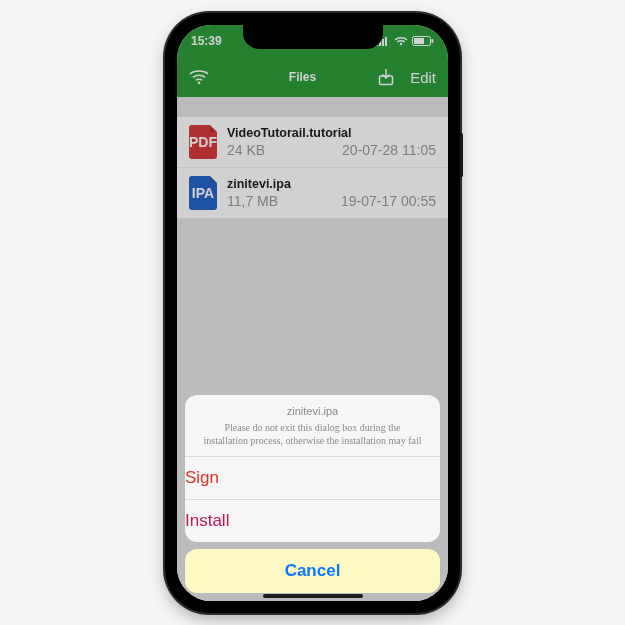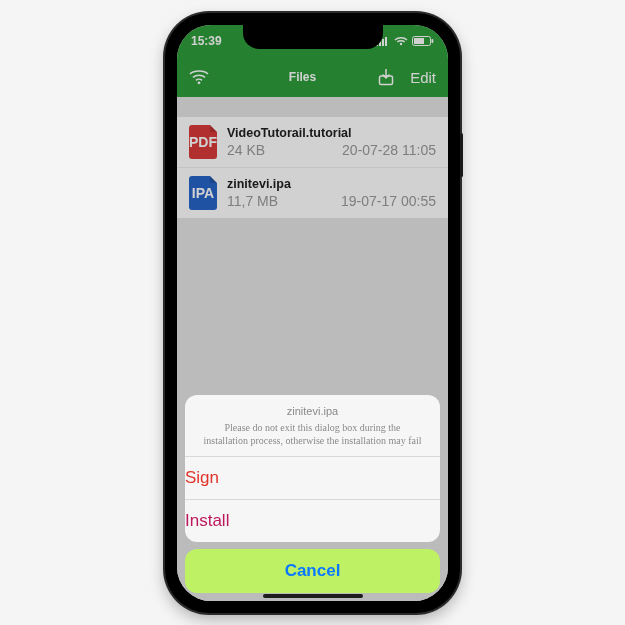--- a/index.html
+++ b/index.html
@@ -106,21 +106,21 @@
   .sheet-title { font-size:11px; color:#8a8a8a; margin-bottom:4px; }
   .sheet-msg   { font-size:10px; color:#8a8a8a; line-height:1.35;font-family:Liberation Serif, serif; }
   .sheet-item {
     border-top:1px solid rgba(0,0,0,.12);
     text-align:left; font-size:17px; padding:11px 0;
     cursor:pointer;
   }
   .sheet-item.red  { color:#e0342b; }
   .sheet-item.blue { color:#be185d; }
   .sheet-cancel {
-    background:#bef264; border-radius:12px; text-align:center;
+    background:#fef9c3; border-radius:12px; text-align:center;
     font-size:17px; font-weight:600; color:#0a79ff; padding:12px 0;
     cursor:pointer;
   }
   .home-indicator {
     position:absolute; bottom:3px; left:50%; transform:translateX(-50%);
     width:100px; height:4px; background:#1c1c1c; border-radius:3px; z-index:40;
   }
 </style>
 </head>
 <body>

